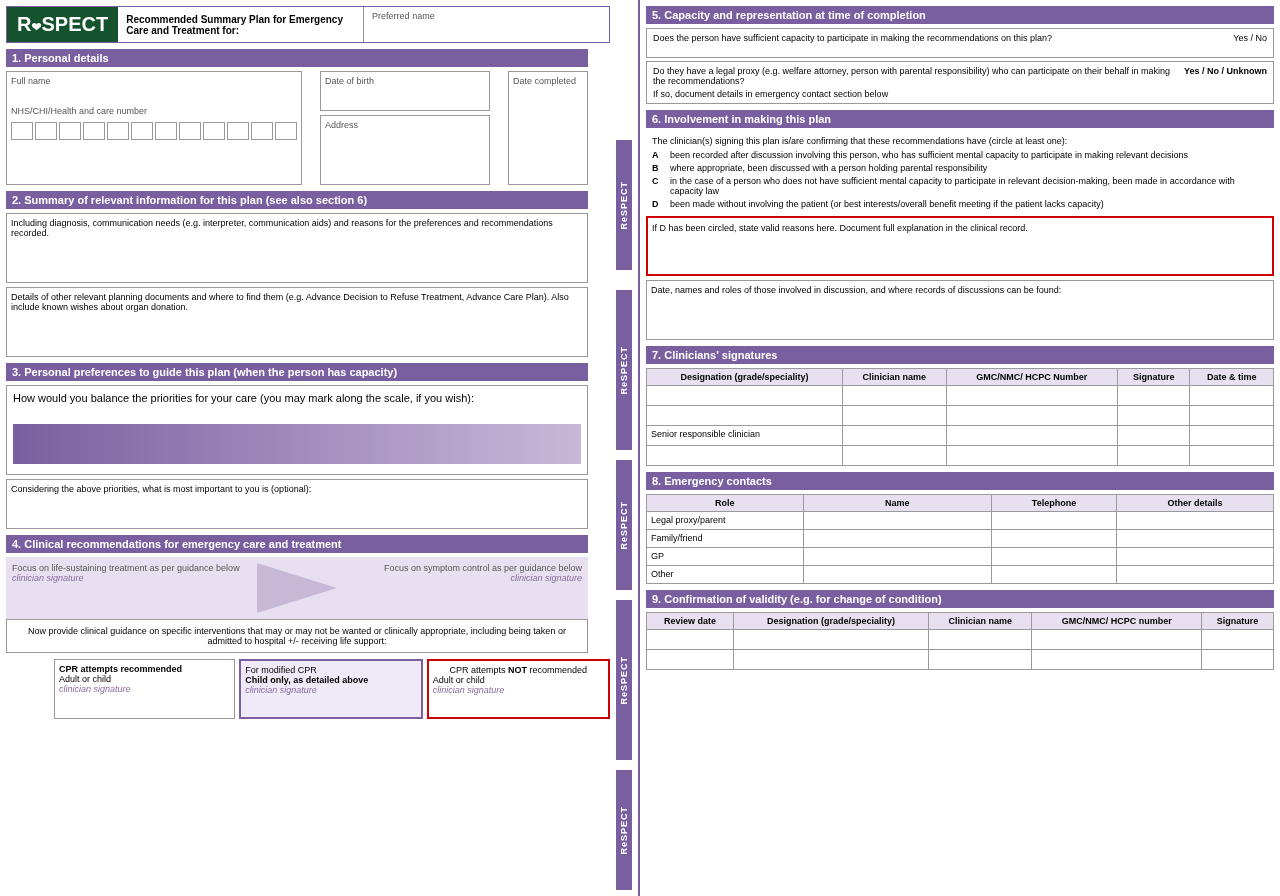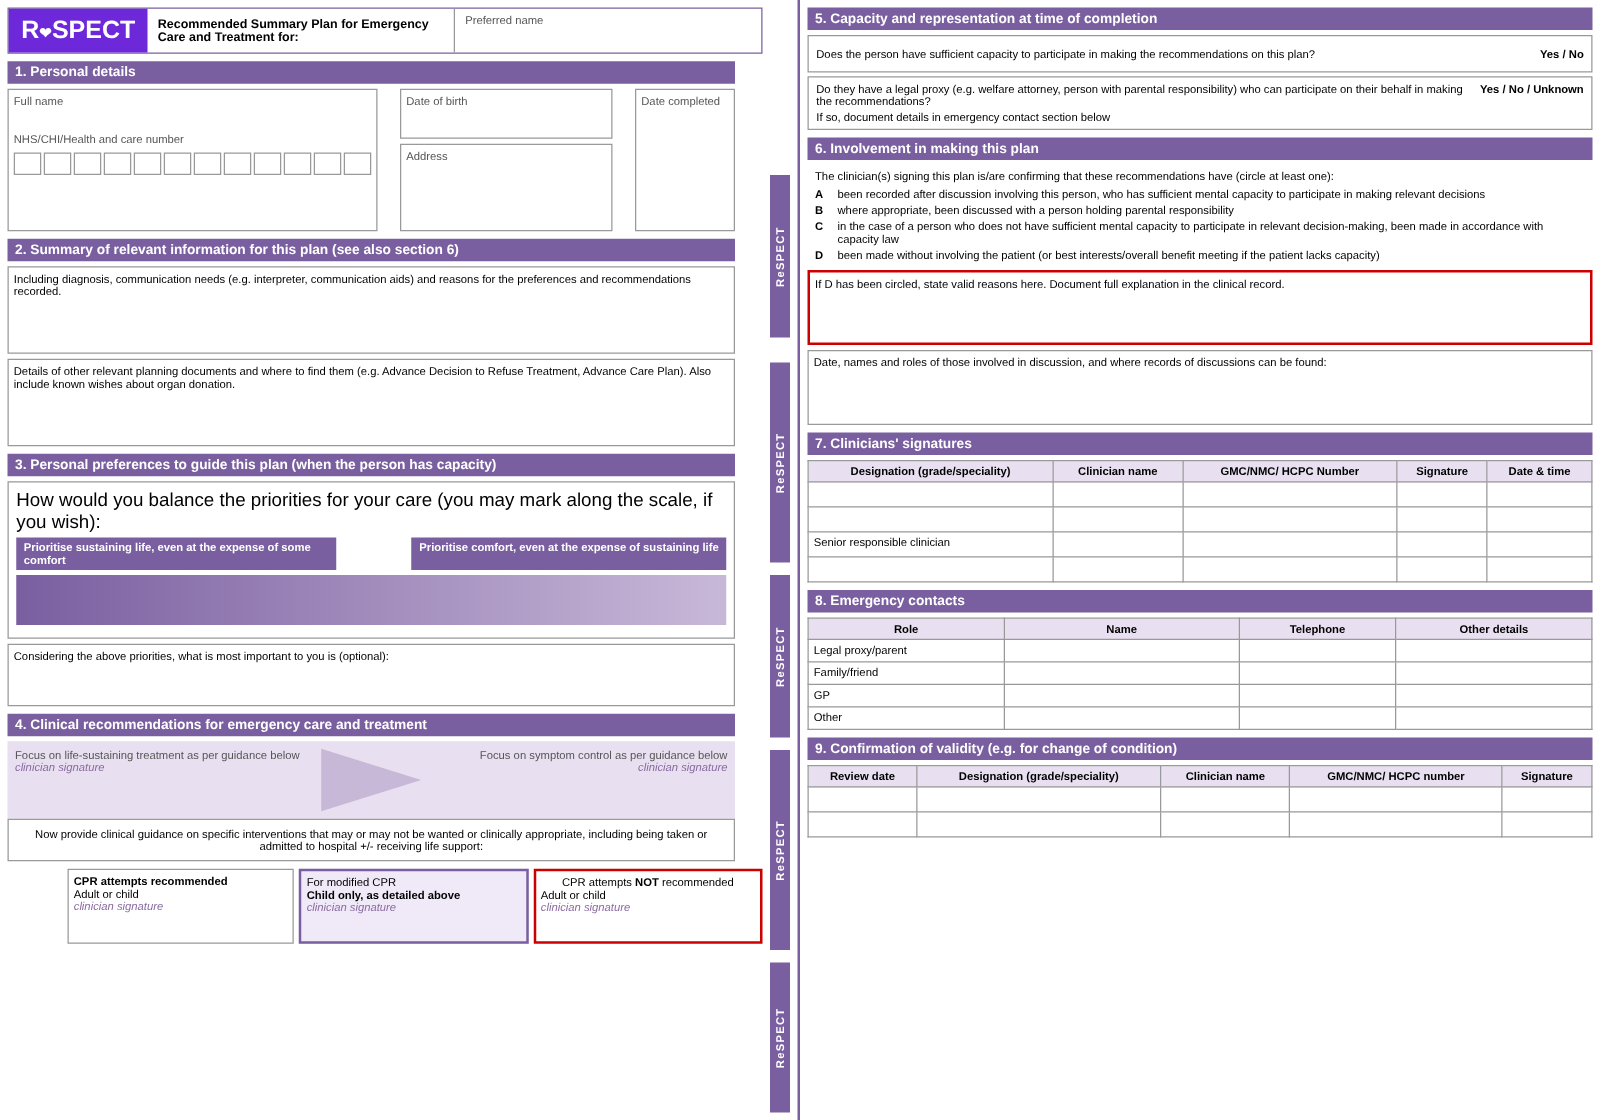--- a/index.html
+++ b/index.html
@@ -36,21 +36,21 @@
       margin-bottom: 4px;
       min-height: 60px;
     }
     .header-row {
       display: flex;
       align-items: stretch;
       margin-bottom: 6px;
       border: 1px solid #7a5fa0;
     }
     .logo-box {
-      background: #6d28d9;
+      background: #14532d;
       color: white;
       font-weight: bold;
       font-size: 16px;
       padding: 6px 10px;
       display: flex;
       align-items: center;
       min-width: 80px;
     }
     .header-text {
       flex: 1;
@@ -249,21 +249,21 @@
       color: white;
     }
     .capacity-box {
       border: 1px solid #999;
       padding: 4px 6px;
       margin-bottom: 3px;
       font-size: 9px;
       min-height: 30px;
       display: flex;
       justify-content: space-between;
-      align-items: center;
+      align-items: flex-start;
     }
   </style>
 </head>
 <body>
 
 <div class="left-panel" style="padding-right: 28px;">
 
   <div class="header-row">
     <div class="logo-box">
       <div>
@@ -330,25 +330,21 @@
     </div>
   </div>
 
   <div style="position:absolute; right:6px; top:290px; height:160px; width:16px; background:#7a5fa0; display:flex; align-items:center; justify-content:center;">
     <span style="color:white;font-size:9px;font-weight:bold;writing-mode:vertical-rl;transform:rotate(180deg);letter-spacing:1px;">ReSPECT</span>
   </div>
 
   <div class="section-wrapper">
     <div class="section-title">3. Personal preferences to guide this plan (when the person has capacity)</div>
     <div class="scale-bar-container">
-      <div style="font-size:15px; margin-bottom:4px;">How would you balance the priorities for your care (you may mark along the scale, if you wish):</div>
-      <div class="scale-labels">
-        <div class="scale-label-left">Prioritise sustaining life, even at the expense of some comfort</div>
-        <div class="scale-label-right">Prioritise comfort, even at the expense of sustaining life</div>
-      </div>
+      <div style="font-size:11px; margin-bottom:20px;">How would you balance the priorities for your care (you may mark along the scale, if you wish):</div>
       <div class="scale-bar"></div>
     </div>
     <div class="text-area-box" style="min-height:50px;">
       <span style="font-size:9px;">Considering the above priorities, what is most important to you is (optional):</span>
     </div>
   </div>
 
   <div style="position:absolute; right:6px; top:460px; height:130px; width:16px; background:#7a5fa0; display:flex; align-items:center; justify-content:center;">
     <span style="color:white;font-size:9px;font-weight:bold;writing-mode:vertical-rl;transform:rotate(180deg);letter-spacing:1px;">ReSPECT</span>
   </div>
@@ -398,21 +394,21 @@
   </div>
 
 </div>
 
 <div class="right-panel">
 
   <div class="section-block">
     <div class="section-title">5. Capacity and representation at time of completion</div>
     <div class="capacity-box">
       <span style="font-size:9px; flex:1;">Does the person have sufficient capacity to participate in making the recommendations on this plan?</span>
-      <span style="font-weight:bold; font-size:9px; white-space:nowrap; margin-left:8px;">Yes / No</span>
+      <span style="font-weight:normal; font-size:9px; white-space:nowrap; margin-left:8px;">Yes / No</span>
     </div>
     <div class="capacity-box" style="flex-direction:column; align-items:flex-start;">
       <div style="display:flex; width:100%; justify-content:space-between; align-items:flex-start;">
         <span style="font-size:9px; flex:1;">Do they have a legal proxy (e.g. welfare attorney, person with parental responsibility) who can participate on their behalf in making the recommendations?</span>
         <span style="font-weight:bold; font-size:9px; white-space:nowrap; margin-left:8px;">Yes / No / Unknown</span>
       </div>
       <div style="font-size:9px; margin-top:3px;">If so, document details in emergency contact section below</div>
     </div>
   </div>
 

